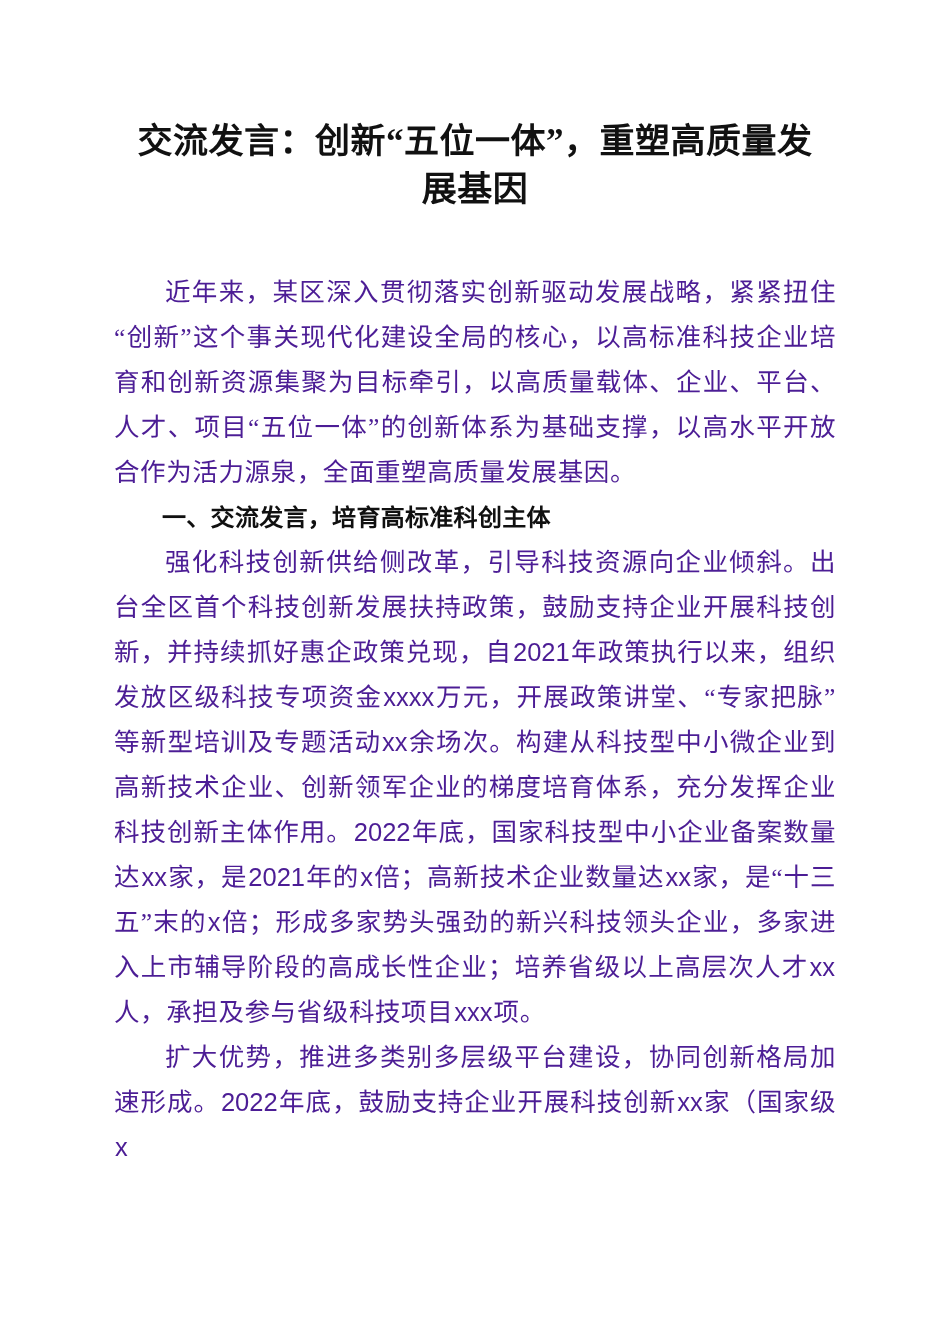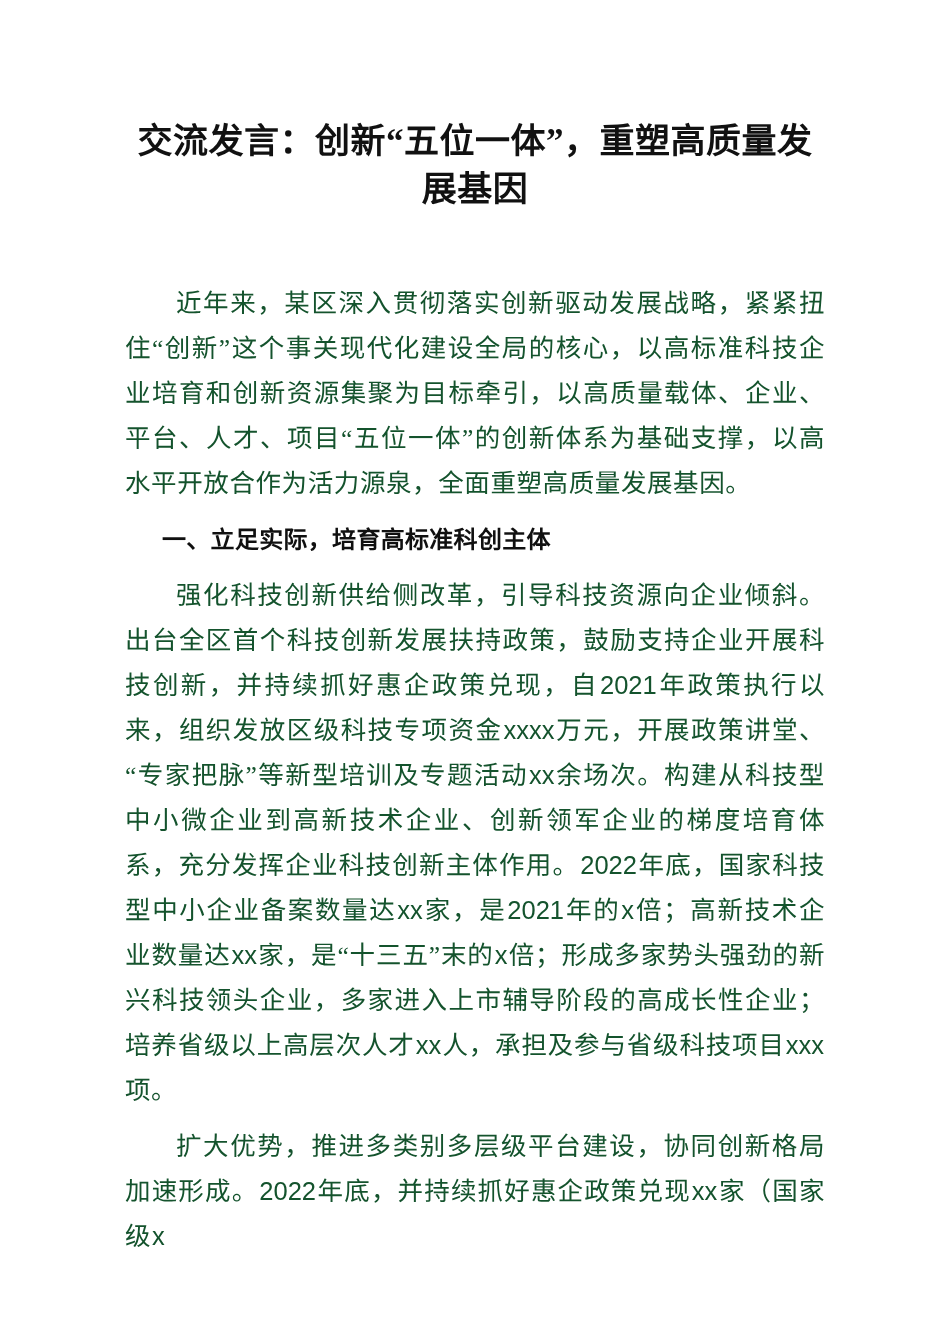--- a/index.html
+++ b/index.html
@@ -52,23 +52,23 @@
   }
 
   
   .para {
     font-family: "Liberation Serif", "DejaVu Serif", serif;
     font-size: 25.5px;
     line-height: 45px;
     text-align: justify;
     text-justify: inter-ideograph;
     text-indent: 51px;
-    margin: 11px;
+    margin: 0;
     padding: 0;
-    color: #14532d;
+    color: #4c1d95;
     letter-spacing: 0.6px;
     word-break: break-all;
   }
 
   
   .section-heading {
     font-family: "Liberation Sans", "DejaVu Sans", sans-serif;
     font-weight: bold;
     font-size: 24px;
     line-height: 45px;
@@ -98,22 +98,22 @@
       <span>展基因</span>
     </h1>
 
     <div class="title-gap"></div>
 
     <p class="para">
       <span>近年来，某区深入贯彻落实创新驱动发展战略，紧紧扭住“创新”这个事关现代化建设全局的核心，以高标准科技企业培育和创新资源集聚为目标牵引，以高质量载体、企业、平台、人才、项目“五位一体”的创新体系为基础支撑，以高水平开放合作为活力源泉，全面重塑高质量发展基因。</span>
     </p>
 
     <h2 class="section-heading">
-      <span>一、立足实际，培育高标准科创主体</span>
+      <span>一、交流发言，培育高标准科创主体</span>
     </h2>
 
     <p class="para"><span>强化科技创新供给侧改革，引导科技资源向企业倾斜。出台全区首个科技创新发展扶持政策，鼓励支持企业开展科技创新，并持续抓好惠企政策兑现，自</span><span class="lat">2021</span><span>年政策执行以来，组织发放区级科技专项资金</span><span class="lat">xxxx</span><span>万元，开展政策讲堂、“专家把脉”等新型培训及专题活动</span><span class="lat">xx</span><span>余场次。构建从科技型中小微企业到高新技术企业、创新领军企业的梯度培育体系，充分发挥企业科技创新主体作用。</span><span class="lat">2022</span><span>年底，国家科技型中小企业备案数量达</span><span class="lat">xx</span><span>家，是</span><span class="lat">2021</span><span>年的</span><span class="lat">x</span><span>倍；高新技术企业数量达</span><span class="lat">xx</span><span>家，是“十三五”末的</span><span class="lat">x</span><span>倍；形成多家势头强劲的新兴科技领头企业，多家进入上市辅导阶段的高成长性企业；培养省级以上高层次人才</span><span class="lat">xx</span><span>人，承担及参与省级科技项目</span><span class="lat">xxx</span><span>项。</span></p>
 
 
-    <p class="para"><span>扩大优势，推进多类别多层级平台建设，协同创新格局加速形成。</span><span class="lat">2022</span><span>年底，并持续抓好惠企政策兑现</span><span class="lat">xx</span><span>家（国家级</span><span class="lat">x</span></p>
+    <p class="para"><span>扩大优势，推进多类别多层级平台建设，协同创新格局加速形成。</span><span class="lat">2022</span><span>年底，鼓励支持企业开展科技创新</span><span class="lat">xx</span><span>家（国家级</span><span class="lat">x</span></p>
 
   </div>
 </div>
 
 </body></html>

